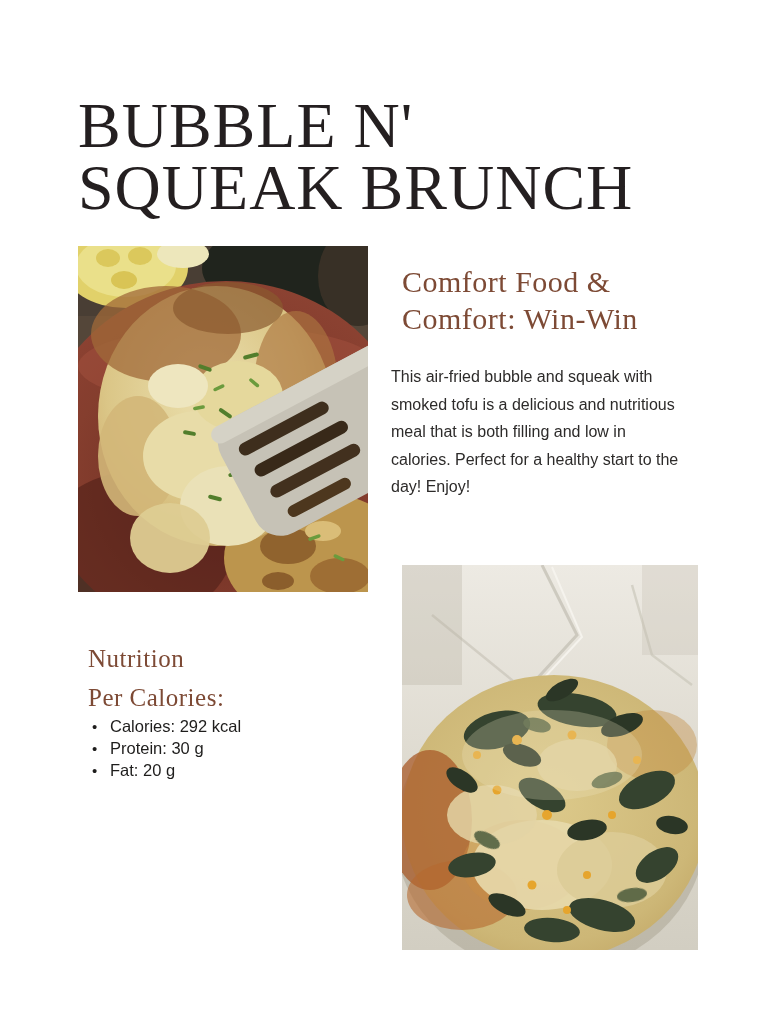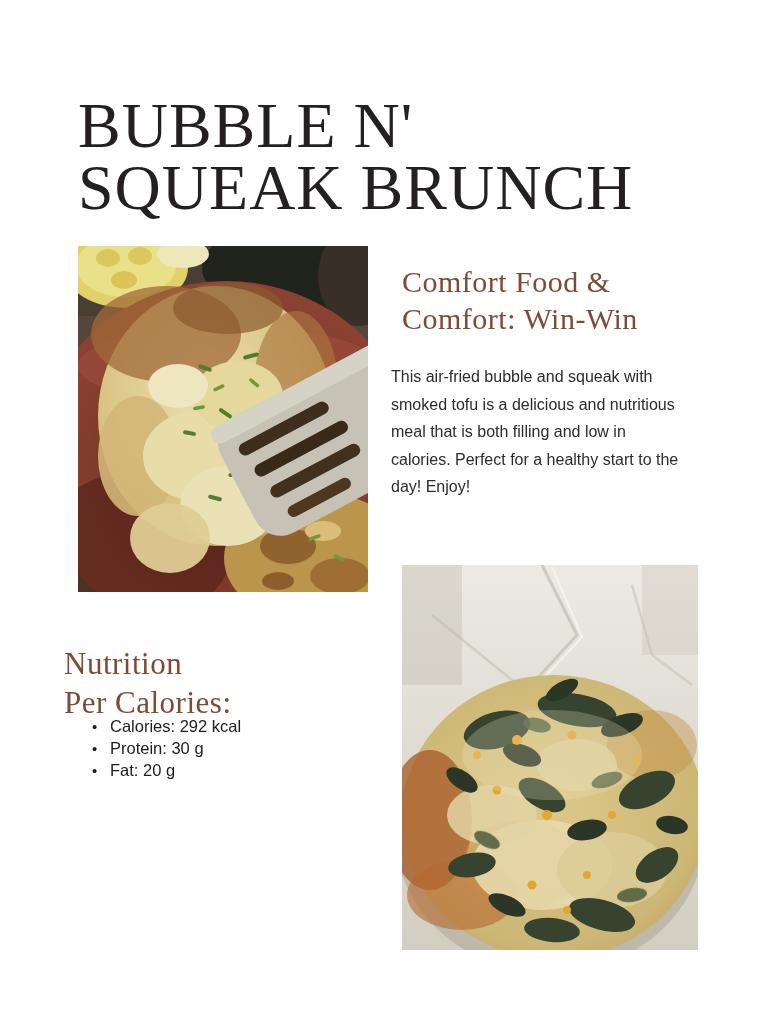--- a/index.html
+++ b/index.html
@@ -44,22 +44,22 @@
   .comfort-heading span{display:block;}
 
   .intro-body{
     position:absolute;left:380px;top:352px;width:296px;
     font-size:16px;line-height:27.5px;
     color:#2d2b2a;
     margin:11px;
   }
 
   .nutrition-heading{
-    position:absolute;left:64px;top:618px;width:300px;
-    font-size:31px;line-height:39px;
+    position:absolute;left:88px;top:618px;width:300px;
+    font-size:25px;line-height:39px;
   }
   .nutrition-heading span{display:block;}
 
   .nutrition-list{
     position:absolute;left:92px;top:716px;width:280px;
     margin:0;padding:0;list-style:none;
     font-size:16.5px;line-height:21.8px;color:#1e1d1c;
   }
   .nutrition-list li{
     position:relative;

